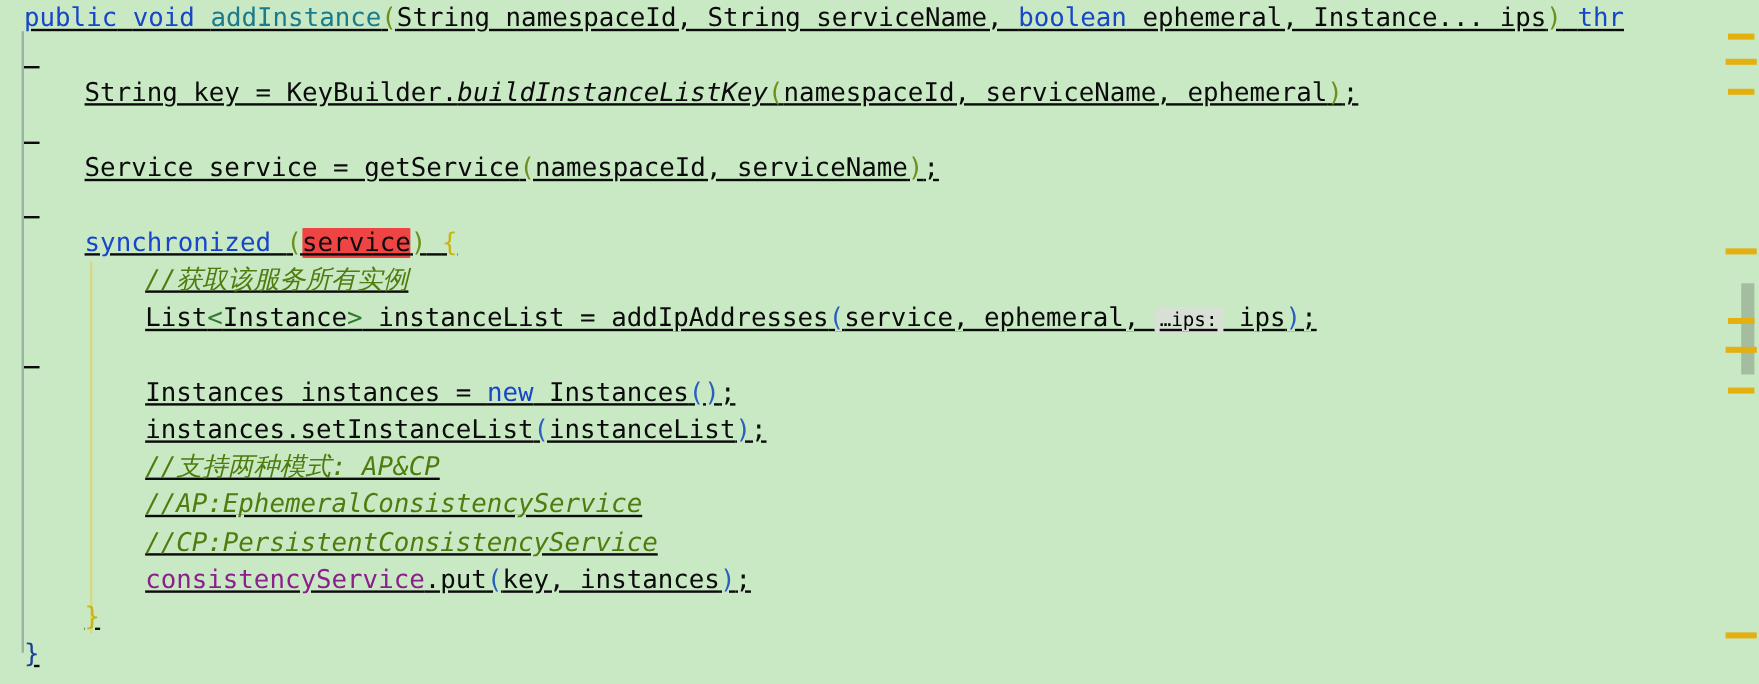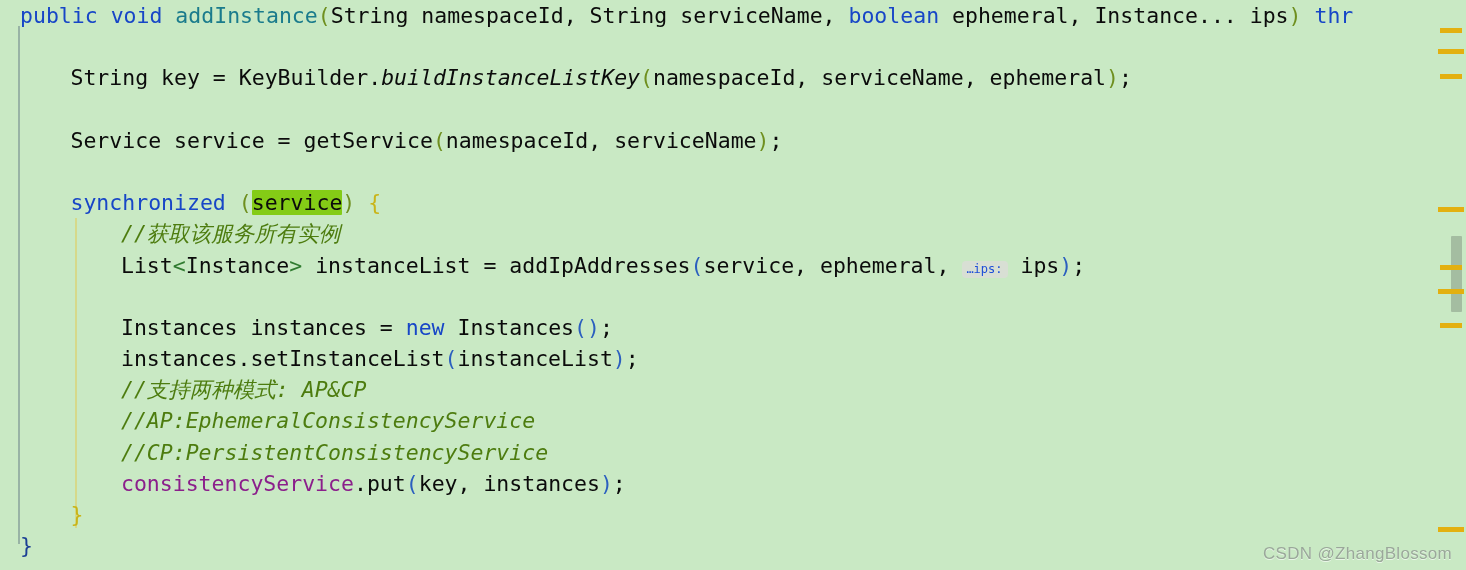--- a/index.html
+++ b/index.html
@@ -47,20 +47,21 @@
   .code {
     position: absolute;
     left: 0;
     top: 0;
     width: 1202px;
     font-size: 21.5px;
     line-height: 31.2px;
     letter-spacing: 0px;
     white-space: pre;
     color: #0b0b0b;
+    text-decoration: underline;
   }
   .line {
     height: 31.2px;
     white-space: pre;
     padding-left: 20px;
     box-sizing: border-box;
   }
 
   
   .kw       { color: #1746c7; }        
@@ -68,29 +69,29 @@
   .ident    { color: #0b0b0b; }
   .paren    { color: #6f8f1f; }        
   .paren-b  { color: #2b5fbf; }        
   .brace-y  { color: #c9b418; }        
   .brace-b  { color: #1b3f94; }        
   .gen      { color: #2f7a2f; }        
   .static-m { font-style: italic; }    
   .field    { color: #8b1f8b; }        
   .comment  { color: #4d7c0f; font-style: italic; }
   .hl {
-    background: #84cc16;
+    background: #ef4444;
     border-radius: 1px;
   }
   .hint {
     background: #d8dfd4;
-    color: #1d4ed8;
+    color: #000000;
     border-radius: 4px;
     padding: 1px 5px 2px 4px;
-    font-size: 12px;
+    font-size: 16px;
   }
 
   
   .marker {
     position: absolute;
     right: 4px;
     width: 22px;
     height: 5px;
     background: #e3b010;
   }
@@ -133,14 +134,13 @@
       <div class="marker" style="top: 28px; background: rgb(227, 176, 16);"></div>
       <div class="marker wide" style="top: 49px; background: rgb(227, 176, 16);"></div>
       <div class="marker" style="top: 74px; background: rgb(227, 176, 16);"></div>
       <div class="marker wide" style="top: 207px; background: rgb(227, 176, 16);"></div>
       <div class="marker" style="top: 265px; background: rgb(227, 176, 16);"></div>
       <div class="marker wide" style="top: 289px; background: rgb(227, 176, 16);"></div>
       <div class="marker" style="top: 323px; background: rgb(227, 176, 16);"></div>
       <div class="marker wide" style="top: 527px; background: rgb(227, 176, 16);"></div>
     </div>
 
-  <div class="watermark">CSDN @ZhangBlossom</div>
 </div>
 
 </body></html>

